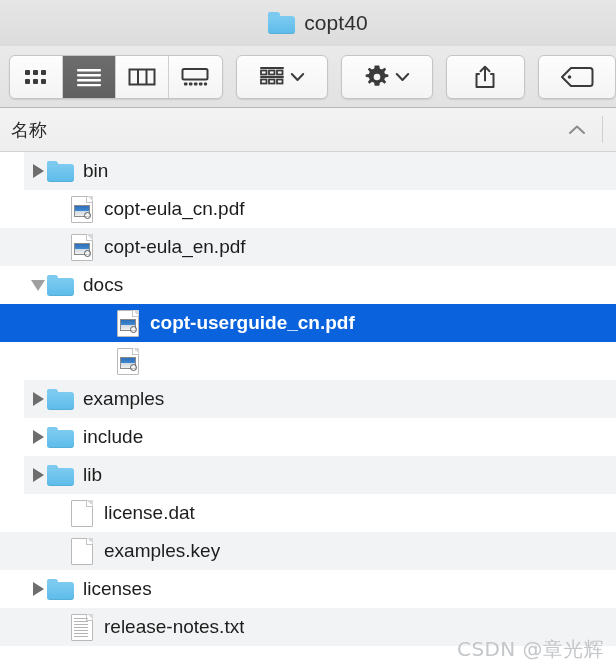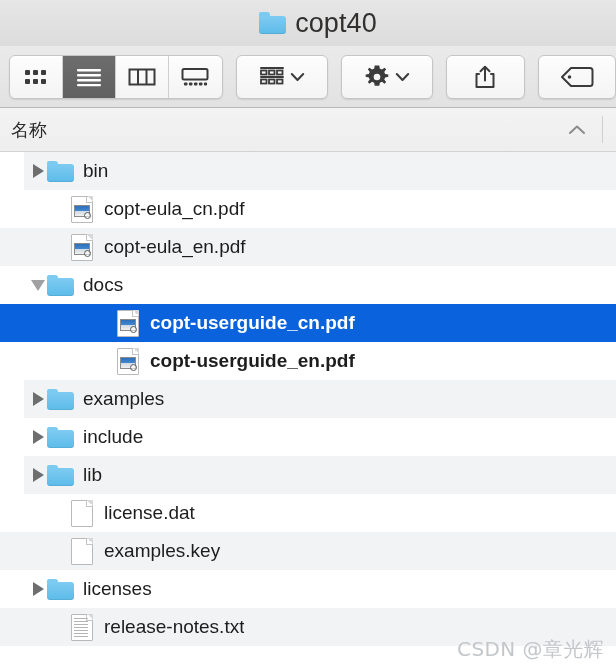--- a/index.html
+++ b/index.html
@@ -34,21 +34,21 @@
     position: relative;
     flex: 0 0 auto;
   }
   .title-wrap {
     display: flex;
     align-items: center;
     gap: 9px;
     transform: translateX(10px);
   }
   .title-text {
-    font-size: 27px;
+    font-size: 21px;
     color: #32302f;
     letter-spacing: 0.1px;
   }
 
   
   .folder {
     position: relative;
     display: inline-block;
     flex: 0 0 auto;
   }
@@ -485,21 +485,20 @@
       <div class="row indent-2">
         <span class="disclosure"></span>
         <span class="row-icon">
           <span class="doc">
             <span class="page"></span>
             <span class="thumb"></span>
             <span class="lens"></span>
             <span class="fold"></span>
           </span>
         </span>
-        <span class="row-label">copt-userguide_en.pdf</span>
       </div>
       <div class="row indent-0 stripe">
         <span class="disclosure">
           <span class="tri tri-right"></span>
         </span>
         <span class="row-icon">
           <span class="folder folder-row">
             <span class="tab"></span>
             <span class="body"></span>
           </span>

